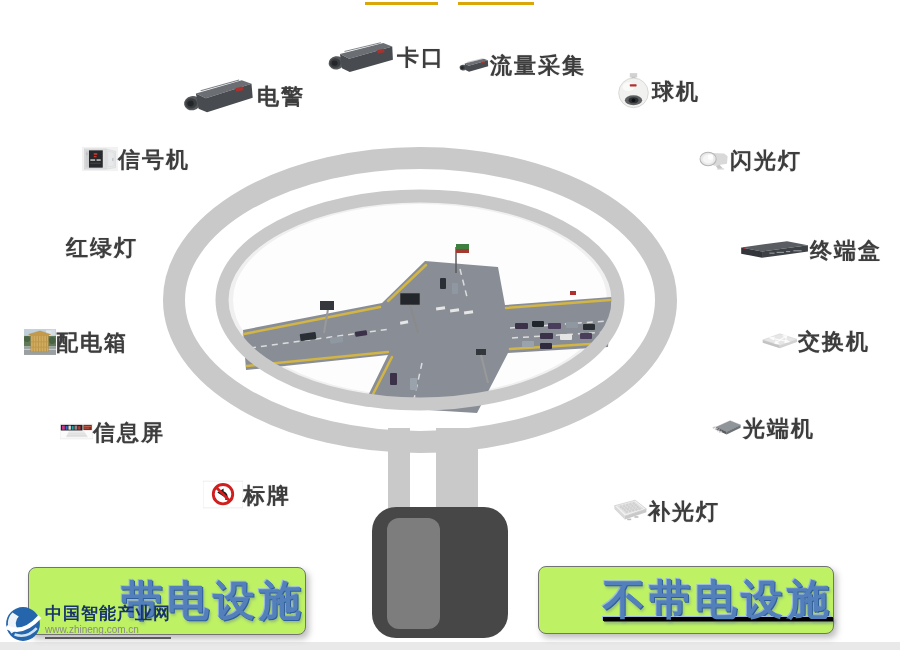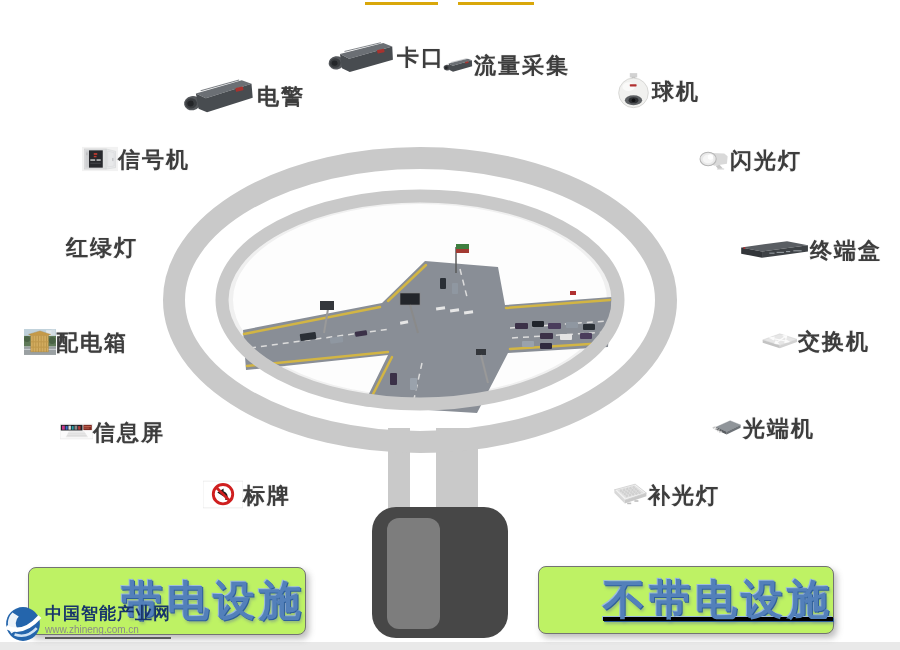--- a/index.html
+++ b/index.html
@@ -153,21 +153,21 @@
       <ellipse cx="15" cy="34" rx="5" ry="4.5" fill="#232528"></ellipse>
       <polygon points="26,20 100,12 114,20 40,30" fill="#6b6f74"></polygon>
       <polygon points="26,20 40,30 114,20 112,42 38,52 26,44" fill="#484c50"></polygon>
       <rect x="88" y="22" width="12" height="6" rx="1" fill="#a8322e" transform="rotate(-4 94 25)"></rect>
       <line x1="34" y1="17" x2="96" y2="11" stroke="#7d8186" stroke-width="1.5"></line>
     </g>
   </svg>
   <div class="dev-label">卡口</div>
 </div>
 
-<div class="device" style="left:442px;top:38px;width:128px;">
+<div class="device" style="left:458px;top:38px;width:128px;">
   <svg width="115" height="54" viewBox="0 0 120 60">
     <g transform="rotate(-8 60 30)">
       <ellipse cx="18" cy="34" rx="13" ry="11" fill="#55585c"></ellipse>
       <ellipse cx="16" cy="34" rx="9" ry="8" fill="#3a3d40"></ellipse>
       <ellipse cx="15" cy="34" rx="5" ry="4.5" fill="#232528"></ellipse>
       <polygon points="26,20 100,12 114,20 40,30" fill="#6b6f74"></polygon>
       <polygon points="26,20 40,30 114,20 112,42 38,52 26,44" fill="#484c50"></polygon>
       <rect x="88" y="22" width="12" height="6" rx="1" fill="#a8322e" transform="rotate(-4 94 25)"></rect>
       <line x1="34" y1="17" x2="96" y2="11" stroke="#7d8186" stroke-width="1.5"></line>
     </g>
@@ -242,21 +242,21 @@
     <g fill="#cfcfcf" stroke="#9a9a9a" stroke-width="0.6">
       <rect x="8" y="22" width="8" height="3" transform="rotate(-20 12 23)"></rect>
       <rect x="14" y="26" width="8" height="3" transform="rotate(-20 18 27)"></rect>
       <rect x="20" y="30" width="8" height="3" transform="rotate(-20 24 31)"></rect>
       <rect x="26" y="34" width="8" height="3" transform="rotate(-20 30 35)"></rect>
     </g>
   </svg>
   <div class="dev-label">光端机</div>
 </div>
 
-<div class="device" style="left:612px;top:464px;width:108px;">
+<div class="device" style="left:612px;top:480px;width:108px;">
   <svg width="90" height="62" viewBox="0 0 90 62">
     <polygon points="6,18 58,4 86,26 32,44" fill="#f1f1f1" stroke="#bfbfbf" stroke-width="1.5"></polygon>
     <polygon points="14,19 56,8 78,25 34,38" fill="#e4e4e4" stroke="#cccccc" stroke-width="0.8"></polygon>
     <g fill="#d6d6d6" stroke="#b5b5b5" stroke-width="0.7">
       <circle cx="22.4" cy="20.2" r="2.4"></circle>
         <circle cx="30.4" cy="18.2" r="2.4"></circle>
         <circle cx="38.4" cy="16.2" r="2.4"></circle>
         <circle cx="46.4" cy="14.2" r="2.4"></circle>
         <circle cx="54.4" cy="12.2" r="2.4"></circle>
       <circle cx="27.2" cy="24.5" r="2.4"></circle>

